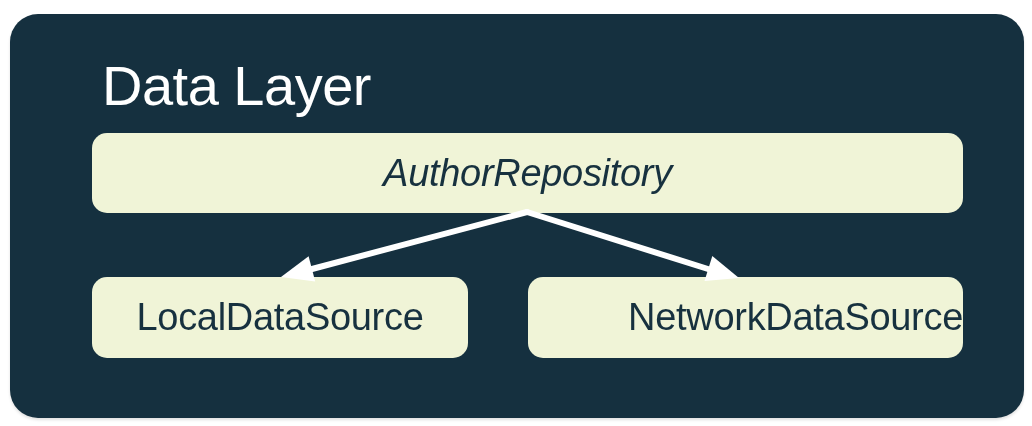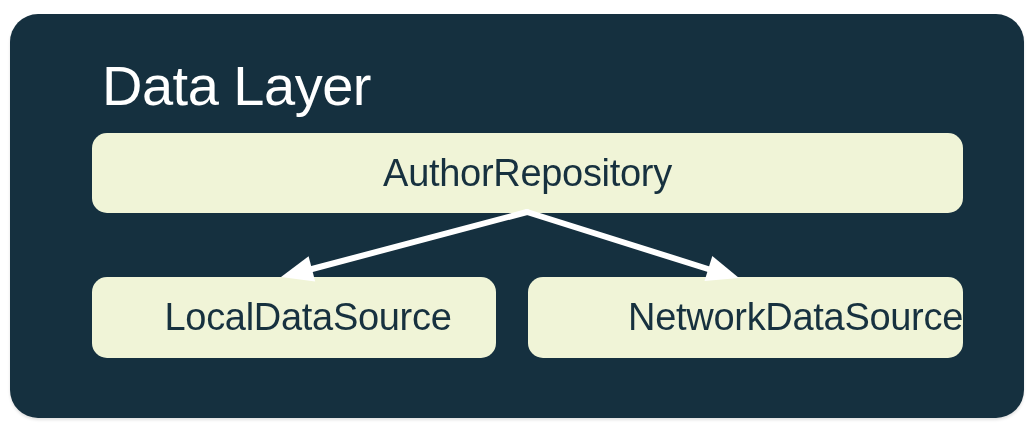--- a/index.html
+++ b/index.html
@@ -44,22 +44,22 @@
     border-radius: 15px;
     display: flex;
     align-items: center;
     justify-content: center;
     color: #17313F;
     font-size: 38px;
     font-weight: 400;
     letter-spacing: -0.3px;
     white-space: nowrap;
   }
-  .node-repo    { left: 92px;  top: 133px; width: 871px; height: 80px; }
-  .node-local   { left: 92px;  top: 277px; width: 376px; height: 81px; padding-left: 28px; }
+  .node-repo    { left: 92px;  top: 133px; width: 871px; height: 80px; font-style: italic; }
+  .node-local   { left: 92px;  top: 277px; width: 376px; height: 81px; }
   .node-network { left: 528px; top: 277px; width: 435px; height: 81px; justify-content: flex-end; }
   .arrow-layer {
     position: absolute;
     left: 0;
     top: 0;
     width: 1032px;
     height: 426px;
     pointer-events: none;
   }
 </style>

